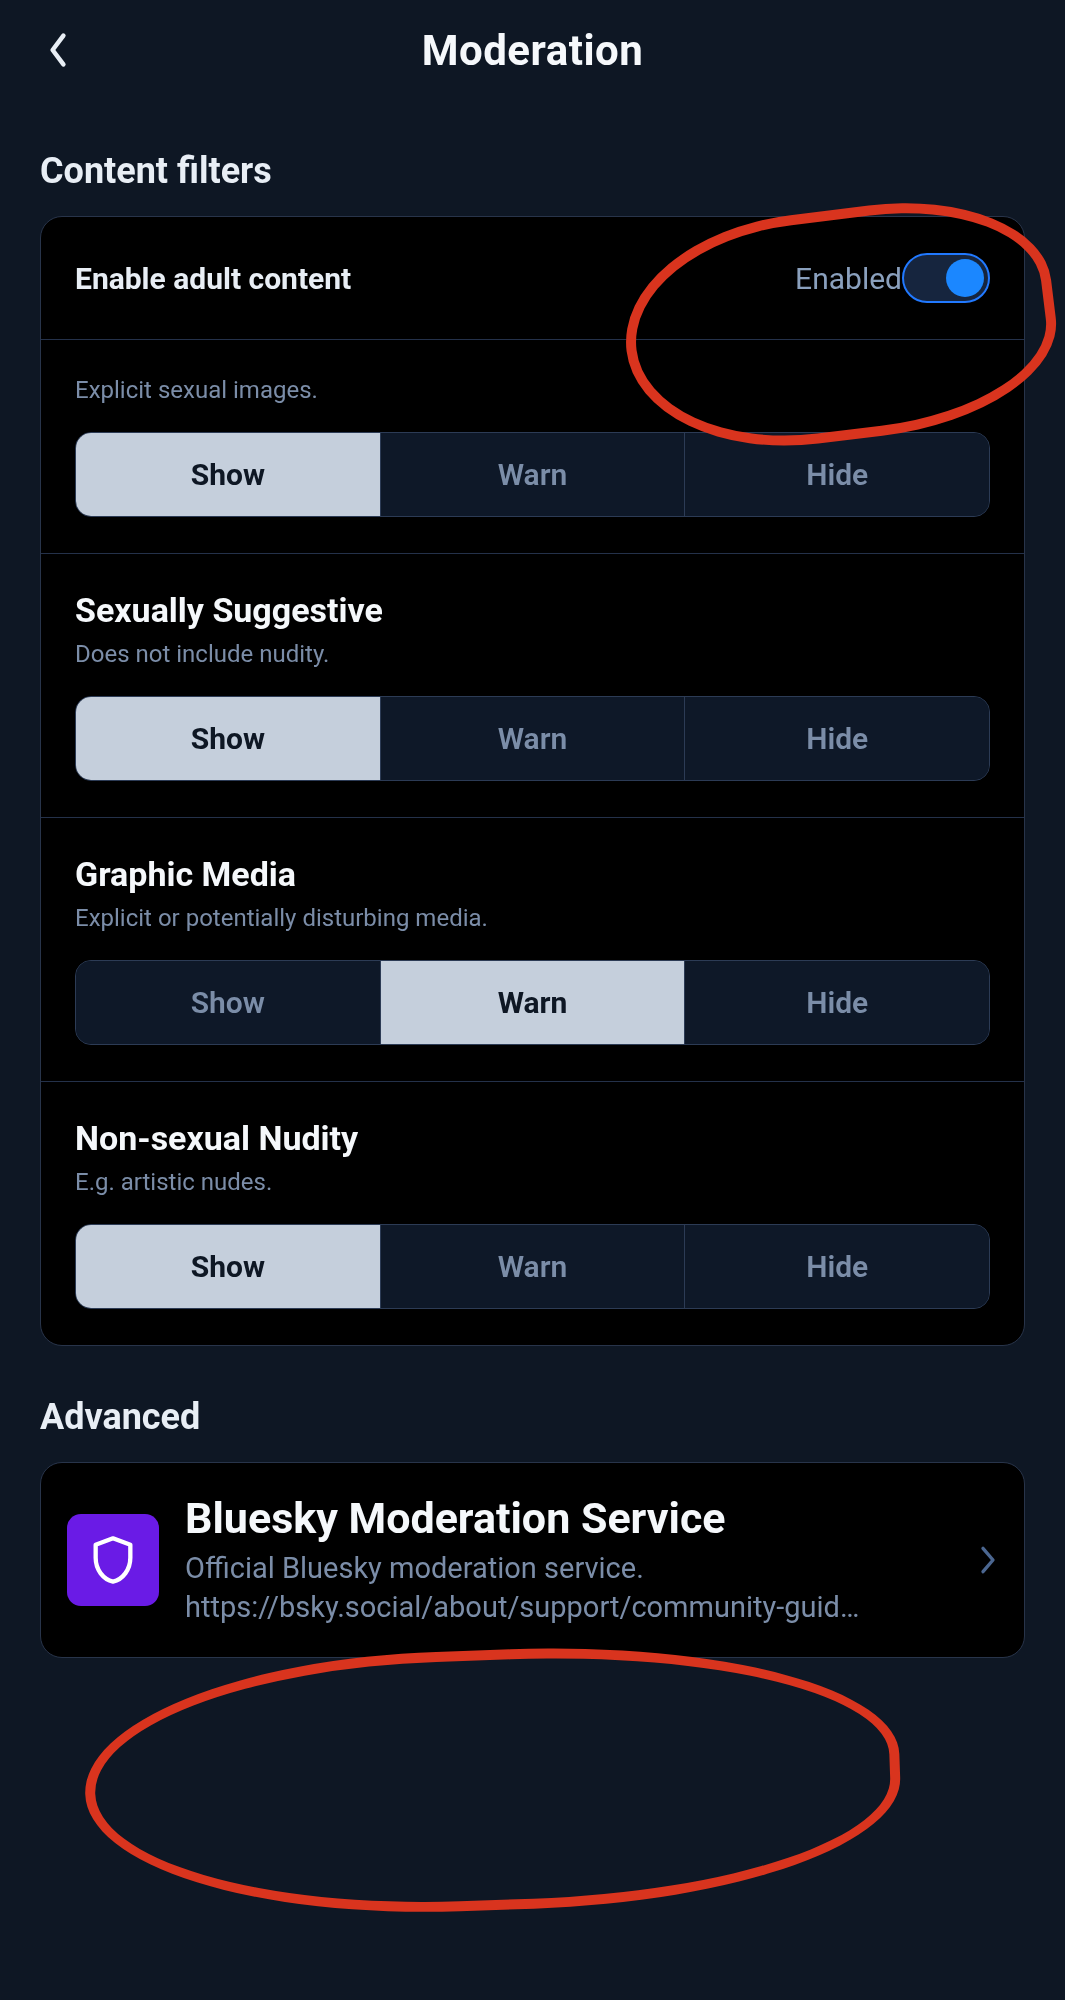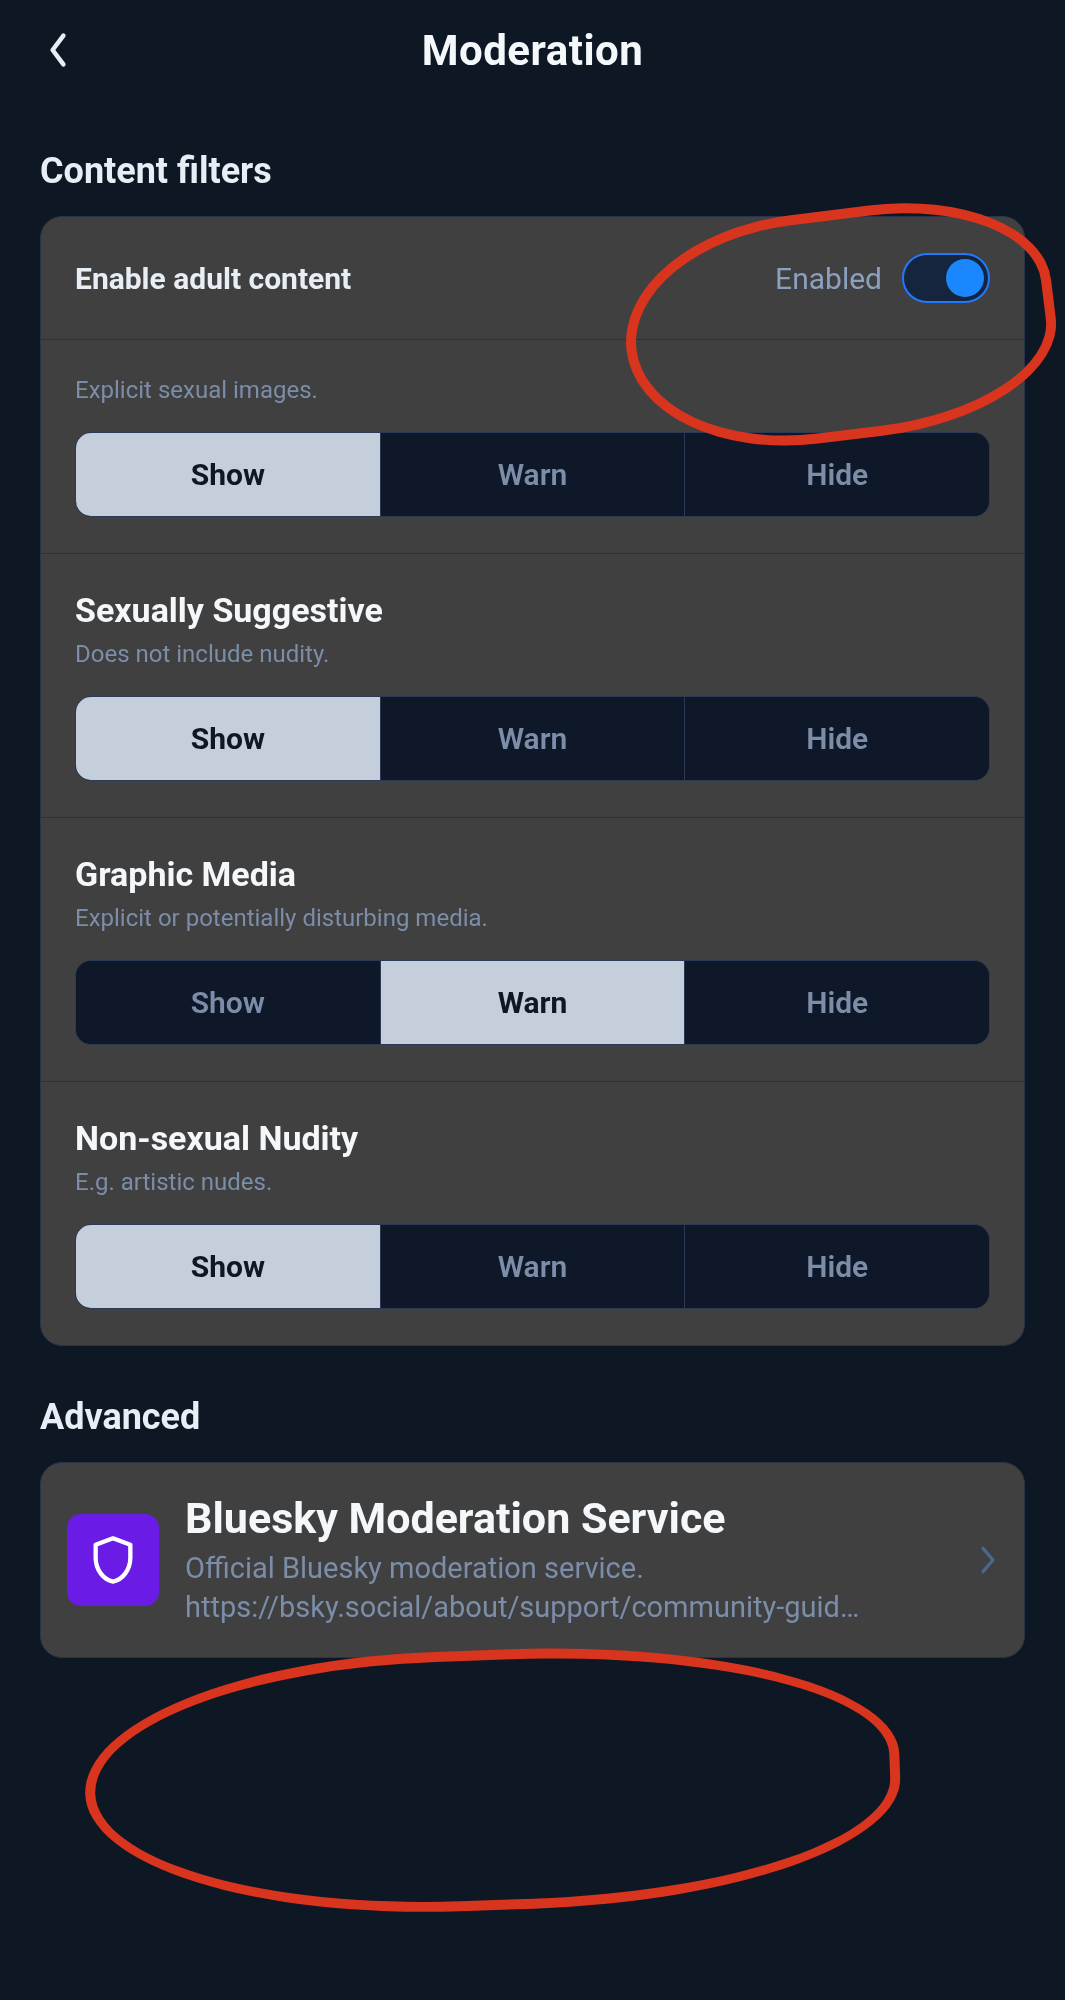--- a/index.html
+++ b/index.html
@@ -41,21 +41,21 @@
     letter-spacing: .5px;
   }
   .section-label {
     font-size: 36px;
     font-weight: 700;
     color: #e8eef5;
     padding: 50px 36px 24px 40px;
   }
   .panel {
     margin: 0 40px;
-    background: #404040;
+    background: #000000;
     border: 1px solid #28344a;
     border-radius: 22px;
     overflow: hidden;
   }
   .row {
     border-bottom: 1px solid #24314a;
     padding: 36px 34px 36px 34px;
   }
   .row:last-child { border-bottom: none; }
 
@@ -66,21 +66,20 @@
     justify-content: space-between;
   }
   .toggle-label {
     font-size: 30px;
     font-weight: 700;
     color: #e8eef5;
   }
   .toggle-status {
     font-size: 30px;
     color: #8aa0bd;
-    margin-right: 20px;
   }
   .toggle-right { display:flex; align-items:center; }
   .toggle {
     width: 88px;
     height: 50px;
     border-radius: 30px;
     background: #16253e;
     border: 2px solid #2179ff;
     position: relative;
     cursor: pointer;

